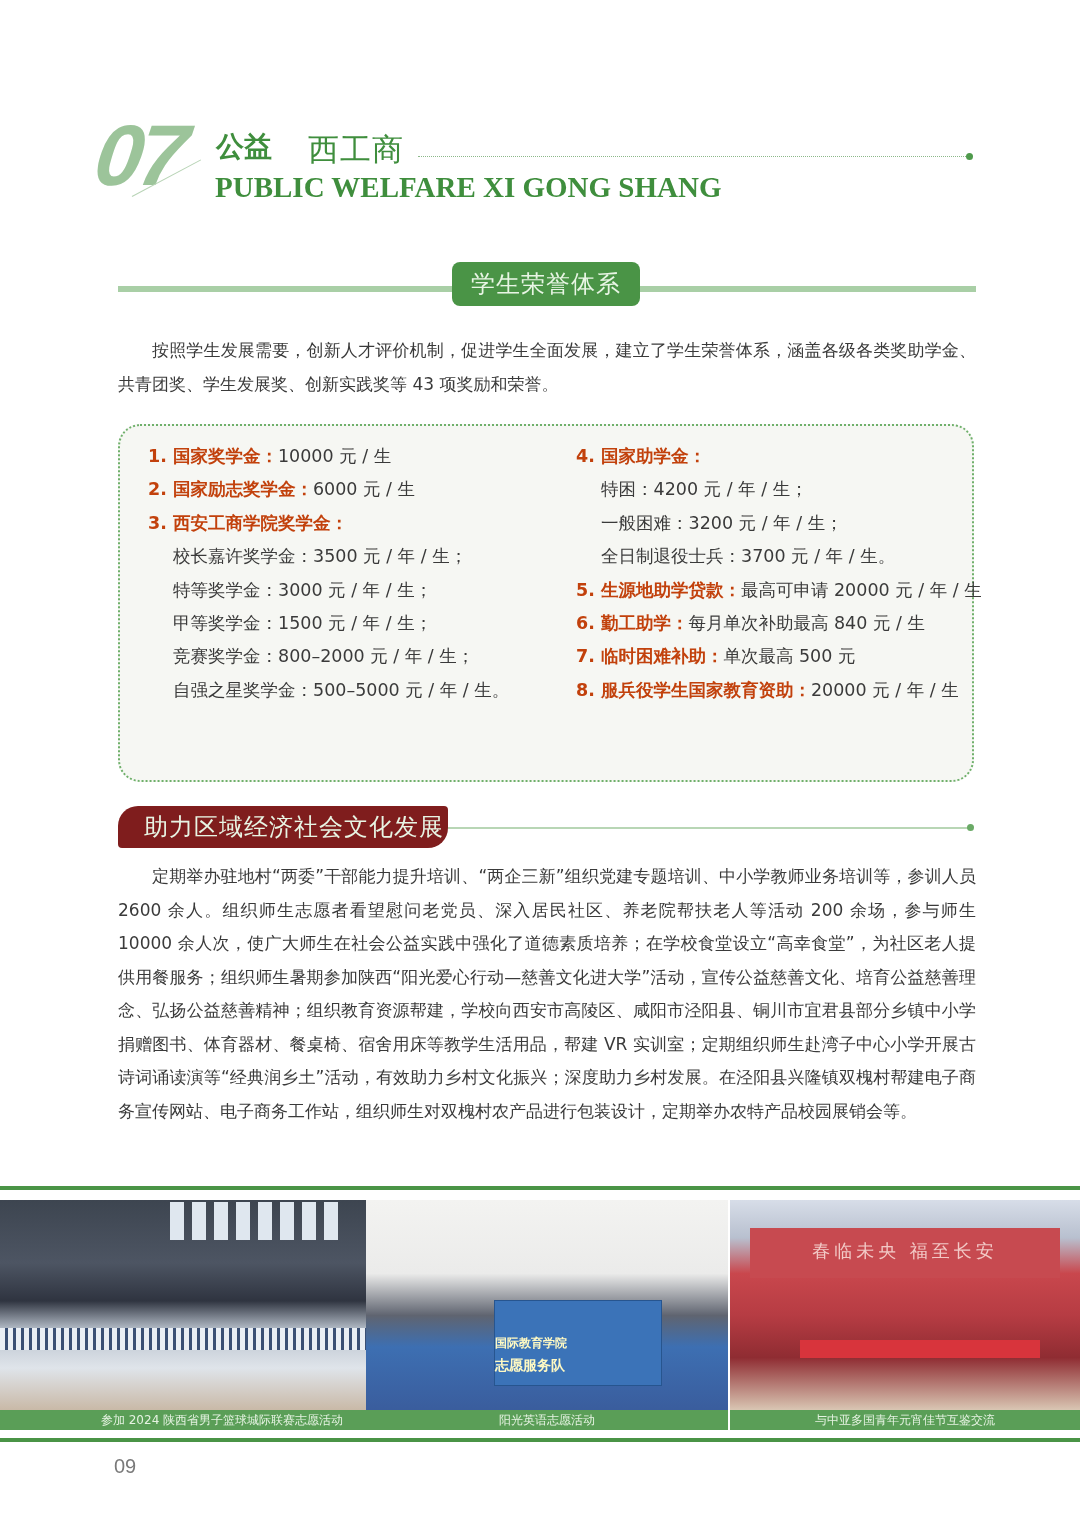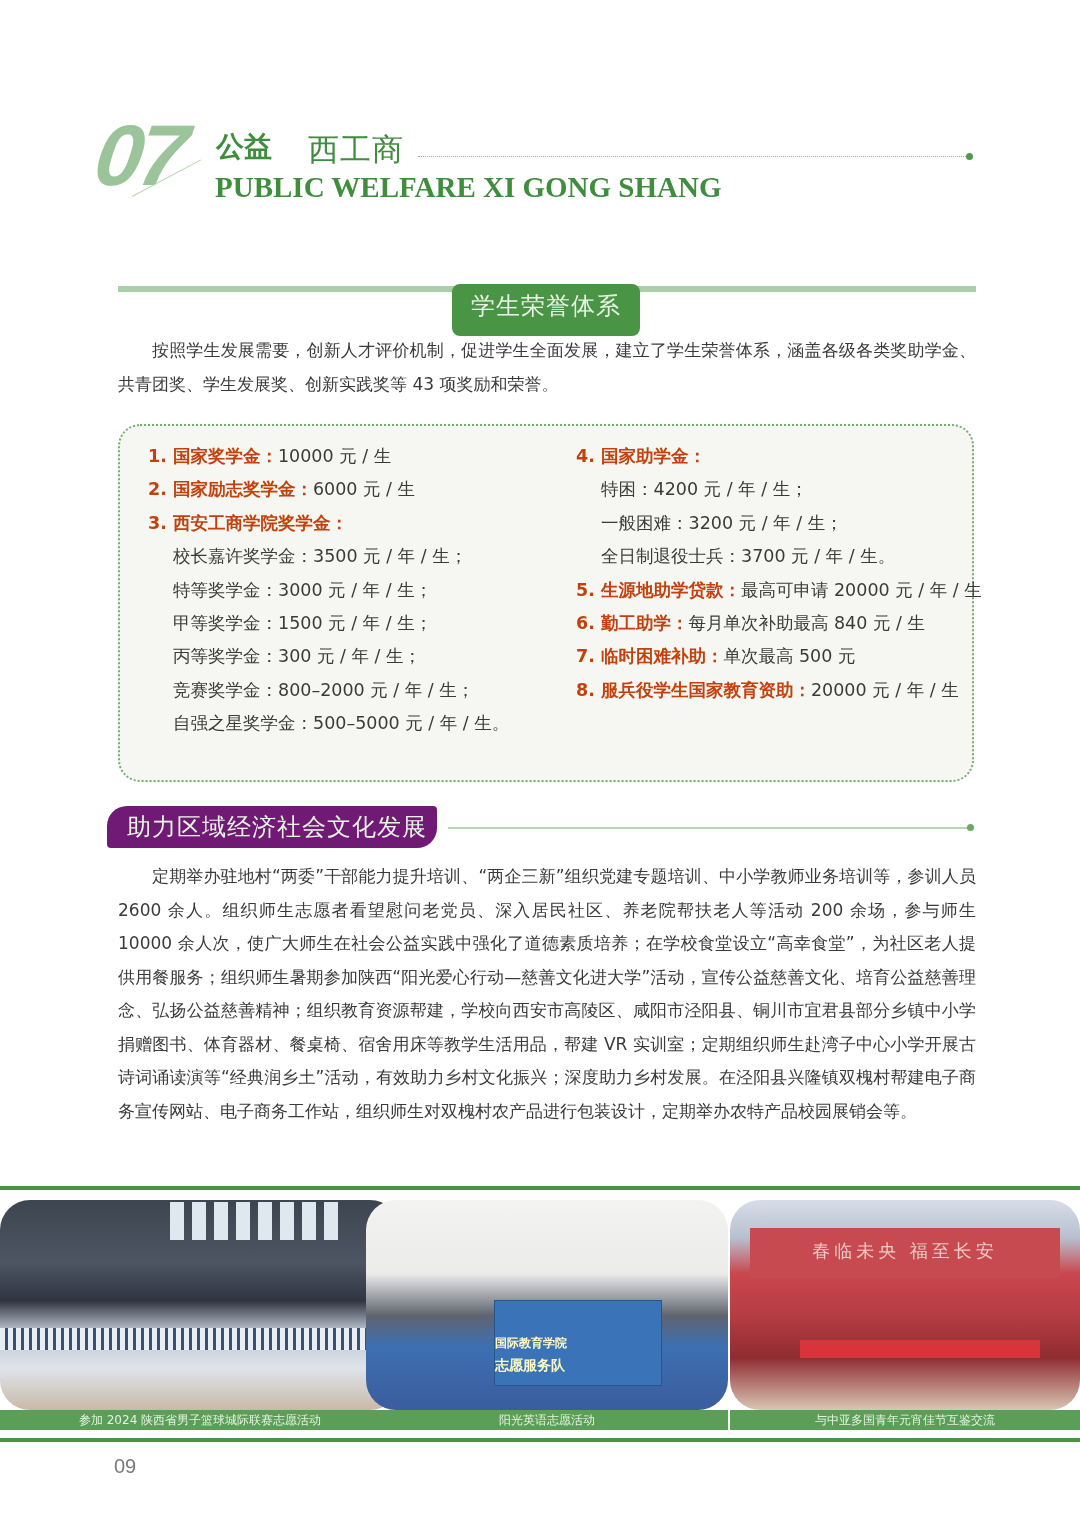--- a/index.html
+++ b/index.html
@@ -21,58 +21,58 @@
   .title-dots { left: 418px; top: 156px; width: 550px; height: 0; border-top: 1px dotted #8cb88a; }
   .title-dot-end { left: 966px; top: 153px; width: 7px; height: 7px; border-radius: 50%; background: #4f9a4c; }
   .title-en {
     left: 215px; top: 170px; font-family: "Liberation Serif", serif; font-weight: bold;
     font-size: 29px; color: #3f8e3d; line-height: 34px; letter-spacing: 0px;
   }
 
   
   .sec1-line { left: 118px; top: 286px; width: 858px; height: 6px; background: #a9cfa6; }
   .sec1-pill {
-    left: 452px; top: 284px; width: 188px; height: 52px; background: #4a9446; border-radius: 8px;
+    left: 452px; top: 262px; width: 188px; height: 44px; background: #4a9446; border-radius: 8px;
     color: #e8f5e4; font-size: 24px; line-height: 44px; text-align: center; letter-spacing: 1px;
   }
 
   .para { left: 118px; width: 858px; font-size: 17px; line-height: 33.5px; color: #3a3a3a; text-align: justify; }
   .para p { margin: 0; text-indent: 2em; }
 
   
   .awards-box {
     left: 118px; top: 424px; width: 856px; height: 358px; background: #f6f7f3;
     border: 2px dotted #6fb06b; border-radius: 22px; box-sizing: border-box;
   }
   .col { position: absolute; top: 14px; }
   .col-left { left: 28px; }
   .col-right { left: 418px; margin-left: 38px; }
   .row { font-size: 17.5px; line-height: 33.4px; white-space: nowrap; color: #3a3a3a; }
   .row .h { color: #c2410c; font-weight: bold; }
   .row.sub { padding-left: 25px; }
 
   
   .sec2-pill {
-    left: 107px; top: 806px; width: 330px; height: 42px; background: #701a75;
+    left: 118px; top: 806px; width: 330px; height: 42px; background: #7f1d1d;
     border-radius: 20px 4px 20px 4px; color: #e8f5e4; font-size: 24px; line-height: 42px;
-    padding-left: 20px; box-sizing: border-box; letter-spacing: 1px;
+    padding-left: 26px; box-sizing: border-box; letter-spacing: 1px;
   }
   .sec2-line { left: 448px; top: 827px; width: 522px; height: 2px; background: #b8d6b5; }
   .sec2-dot { left: 967px; top: 824px; width: 7px; height: 7px; border-radius: 50%; background: #6aaa66; }
 
   
   .strip-top { left: 0; top: 1186px; width: 1080px; height: 4px; background: #4a9446; }
   .strip-bottom { left: 0; top: 1438px; width: 1080px; height: 4px; background: #4a9446; }
   .photo { top: 1200px; height: 230px; overflow: hidden; }
-  .photo .img { position: absolute; left: 0; top: 0; right: 0; bottom: 20px; border-radius: 30px; }
+  .photo .img { position: absolute; left: 0; top: 0; right: 0; bottom: 20px; }
   .photo .cap {
     position: absolute; left: 0; right: 0; bottom: 0; height: 20px; background: #5a9e57;
     color: #e6f3e2; font-size: 12px; line-height: 20px; text-align: center;
   }
-  .ph1 { left: 0; width: 400px; }
+  .ph1 { left: 0; width: 400px; padding-left: 44px; }
   .ph2 { left: 366px; width: 362px; }
   .ph3 { left: 730px; width: 350px; }
 
   .ph1 .img { background: linear-gradient(180deg, #3d4550 0%, #4d5563 30%, #2f3440 48%, #b9c2cd 62%, #dfe4ea 80%, #c9b9a7 100%); }
   .ph2 .img { background: linear-gradient(180deg, #f3f3f1 0%, #ebebea 35%, #5f6470 55%, #3d6fb2 70%, #3a5d9d 100%); }
   .ph3 .img { background: linear-gradient(180deg, #d7dde8 0%, #b8c0cf 18%, #c9474d 35%, #b63c43 55%, #8f2c32 75%, #d9c6b3 100%); }
 
   
   .banner-flag { position: absolute; width: 14px; height: 38px; background: #dfe7ef; top: 2px; }
   .crowd { position: absolute; left: 0; right: 0; height: 22px; }
@@ -103,21 +103,20 @@
 </div>
 
 <div class="abs awards-box">
   <div class="col col-left" id="awards-left">
       <div class="row"><span class="h">1. 国家奖学金：</span><span>10000 元 / 生</span></div>
       <div class="row"><span class="h">2. 国家励志奖学金：</span><span>6000 元 / 生</span></div>
       <div class="row"><span class="h">3. 西安工商学院奖学金：</span><span></span></div>
       <div class="row sub"><span>校长嘉许奖学金：</span><span>3500 元 / 年 / 生；</span></div>
       <div class="row sub"><span>特等奖学金：</span><span>3000 元 / 年 / 生；</span></div>
       <div class="row sub"><span>甲等奖学金：</span><span>1500 元 / 年 / 生；</span></div>
-      <div class="row sub"><span>丙等奖学金：</span><span>300 元 / 年 / 生；</span></div>
       <div class="row sub"><span>竞赛奖学金：</span><span>800–2000 元 / 年 / 生；</span></div>
       <div class="row sub"><span>自强之星奖学金：</span><span>500–5000 元 / 年 / 生。</span></div>
     </div>
   <div class="col col-right" id="awards-right">
       <div class="row"><span class="h">4. 国家助学金：</span><span></span></div>
       <div class="row sub"><span>特困：</span><span>4200 元 / 年 / 生；</span></div>
       <div class="row sub"><span>一般困难：</span><span>3200 元 / 年 / 生；</span></div>
       <div class="row sub"><span>全日制退役士兵：</span><span>3700 元 / 年 / 生。</span></div>
       <div class="row"><span class="h">5. 生源地助学贷款：</span><span>最高可申请 20000 元 / 年 / 生</span></div>
       <div class="row"><span class="h">6. 勤工助学：</span><span>每月单次补助最高 840 元 / 生</span></div>

